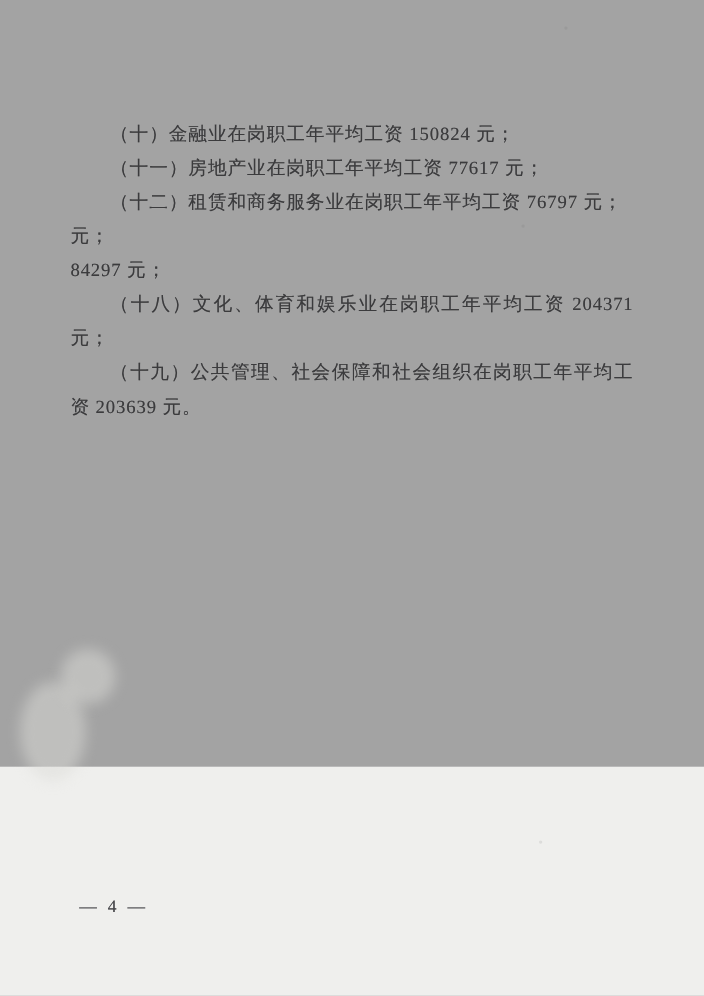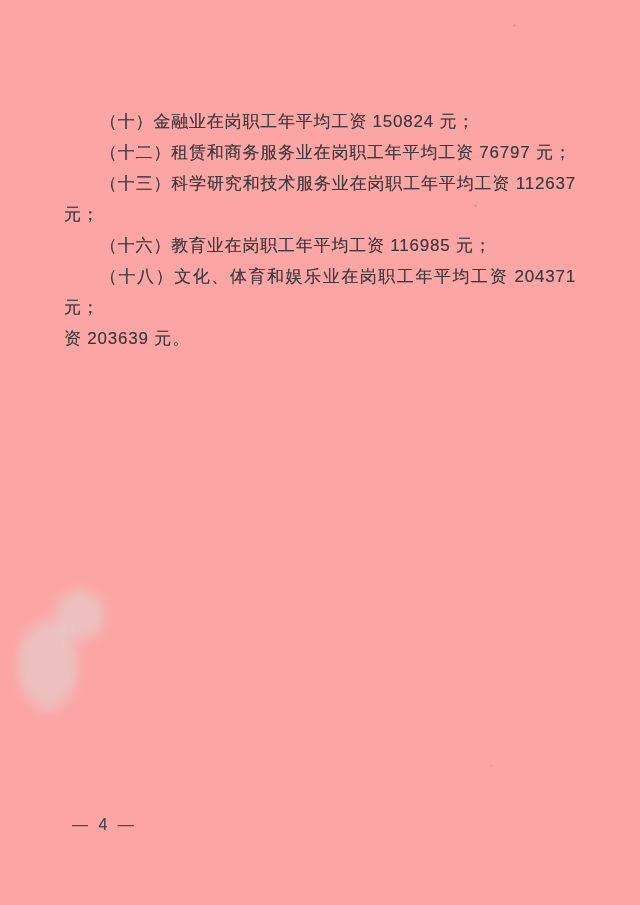--- a/index.html
+++ b/index.html
@@ -7,23 +7,23 @@
     padding: 0;
     width: 640px;
     height: 905px;
     overflow: hidden;
     background: #efefed;
   }
   .paper {
     position: absolute;
     left: 0; top: 0;
     width: 640px;
-    height: 905px;
-    background: #fca5a5;
-    font-family: Liberation Sans, sans-serif;
+    height: 697px;
+    background: #a3a3a3;
+    font-family: Liberation Serif, serif;
   }
   .text-block {
     position: absolute;
     left: 64px;
     top: 106px;
     width: 512px;
     font-size: 17px;
     line-height: 31px;
     color: #3b3b3d;
     letter-spacing: 0.8px;
@@ -63,26 +63,27 @@
     opacity: 0.5;
   }
 </style>
 </head>
 <body>
 
 <div class="paper">
 
   <div class="text-block">
     <div class="line indent">（十）金融业在岗职工年平均工资 150824 元；</div>
+    <div class="line indent">（十一）房地产业在岗职工年平均工资 77617 元；</div>
     <div class="line indent">（十二）租赁和商务服务业在岗职工年平均工资 76797 元；</div>
-    <div class="line indent justify">（十三）科学研究和技术服务业在岗职工年平均工资 112637</div>
     <div class="line">元；</div>
-    <div class="line indent">（十六）教育业在岗职工年平均工资 116985 元；</div>
+    <div class="line">84297 元；</div>
     <div class="line indent justify">（十八）文化、体育和娱乐业在岗职工年平均工资 204371</div>
     <div class="line">元；</div>
+    <div class="line indent justify">（十九）公共管理、社会保障和社会组织在岗职工年平均工</div>
     <div class="line">资 203639 元。</div>
   </div>
 
   <div class="page-number">— 4 —</div>
 
   <div class="speck" style="left:513px; top:24px;  width:3px; height:3px;"></div>
   <div class="speck" style="left:474px; top:204px; width:3px; height:3px;"></div>
   <div class="speck" style="left:444px; top:270px; width:2px; height:2px;"></div>
   <div class="speck" style="left:490px; top:764px; width:3px; height:3px; opacity:0.18;"></div>
   <div class="smudge" style="left:18px;  top:620px; width:60px; height:90px;"></div>

